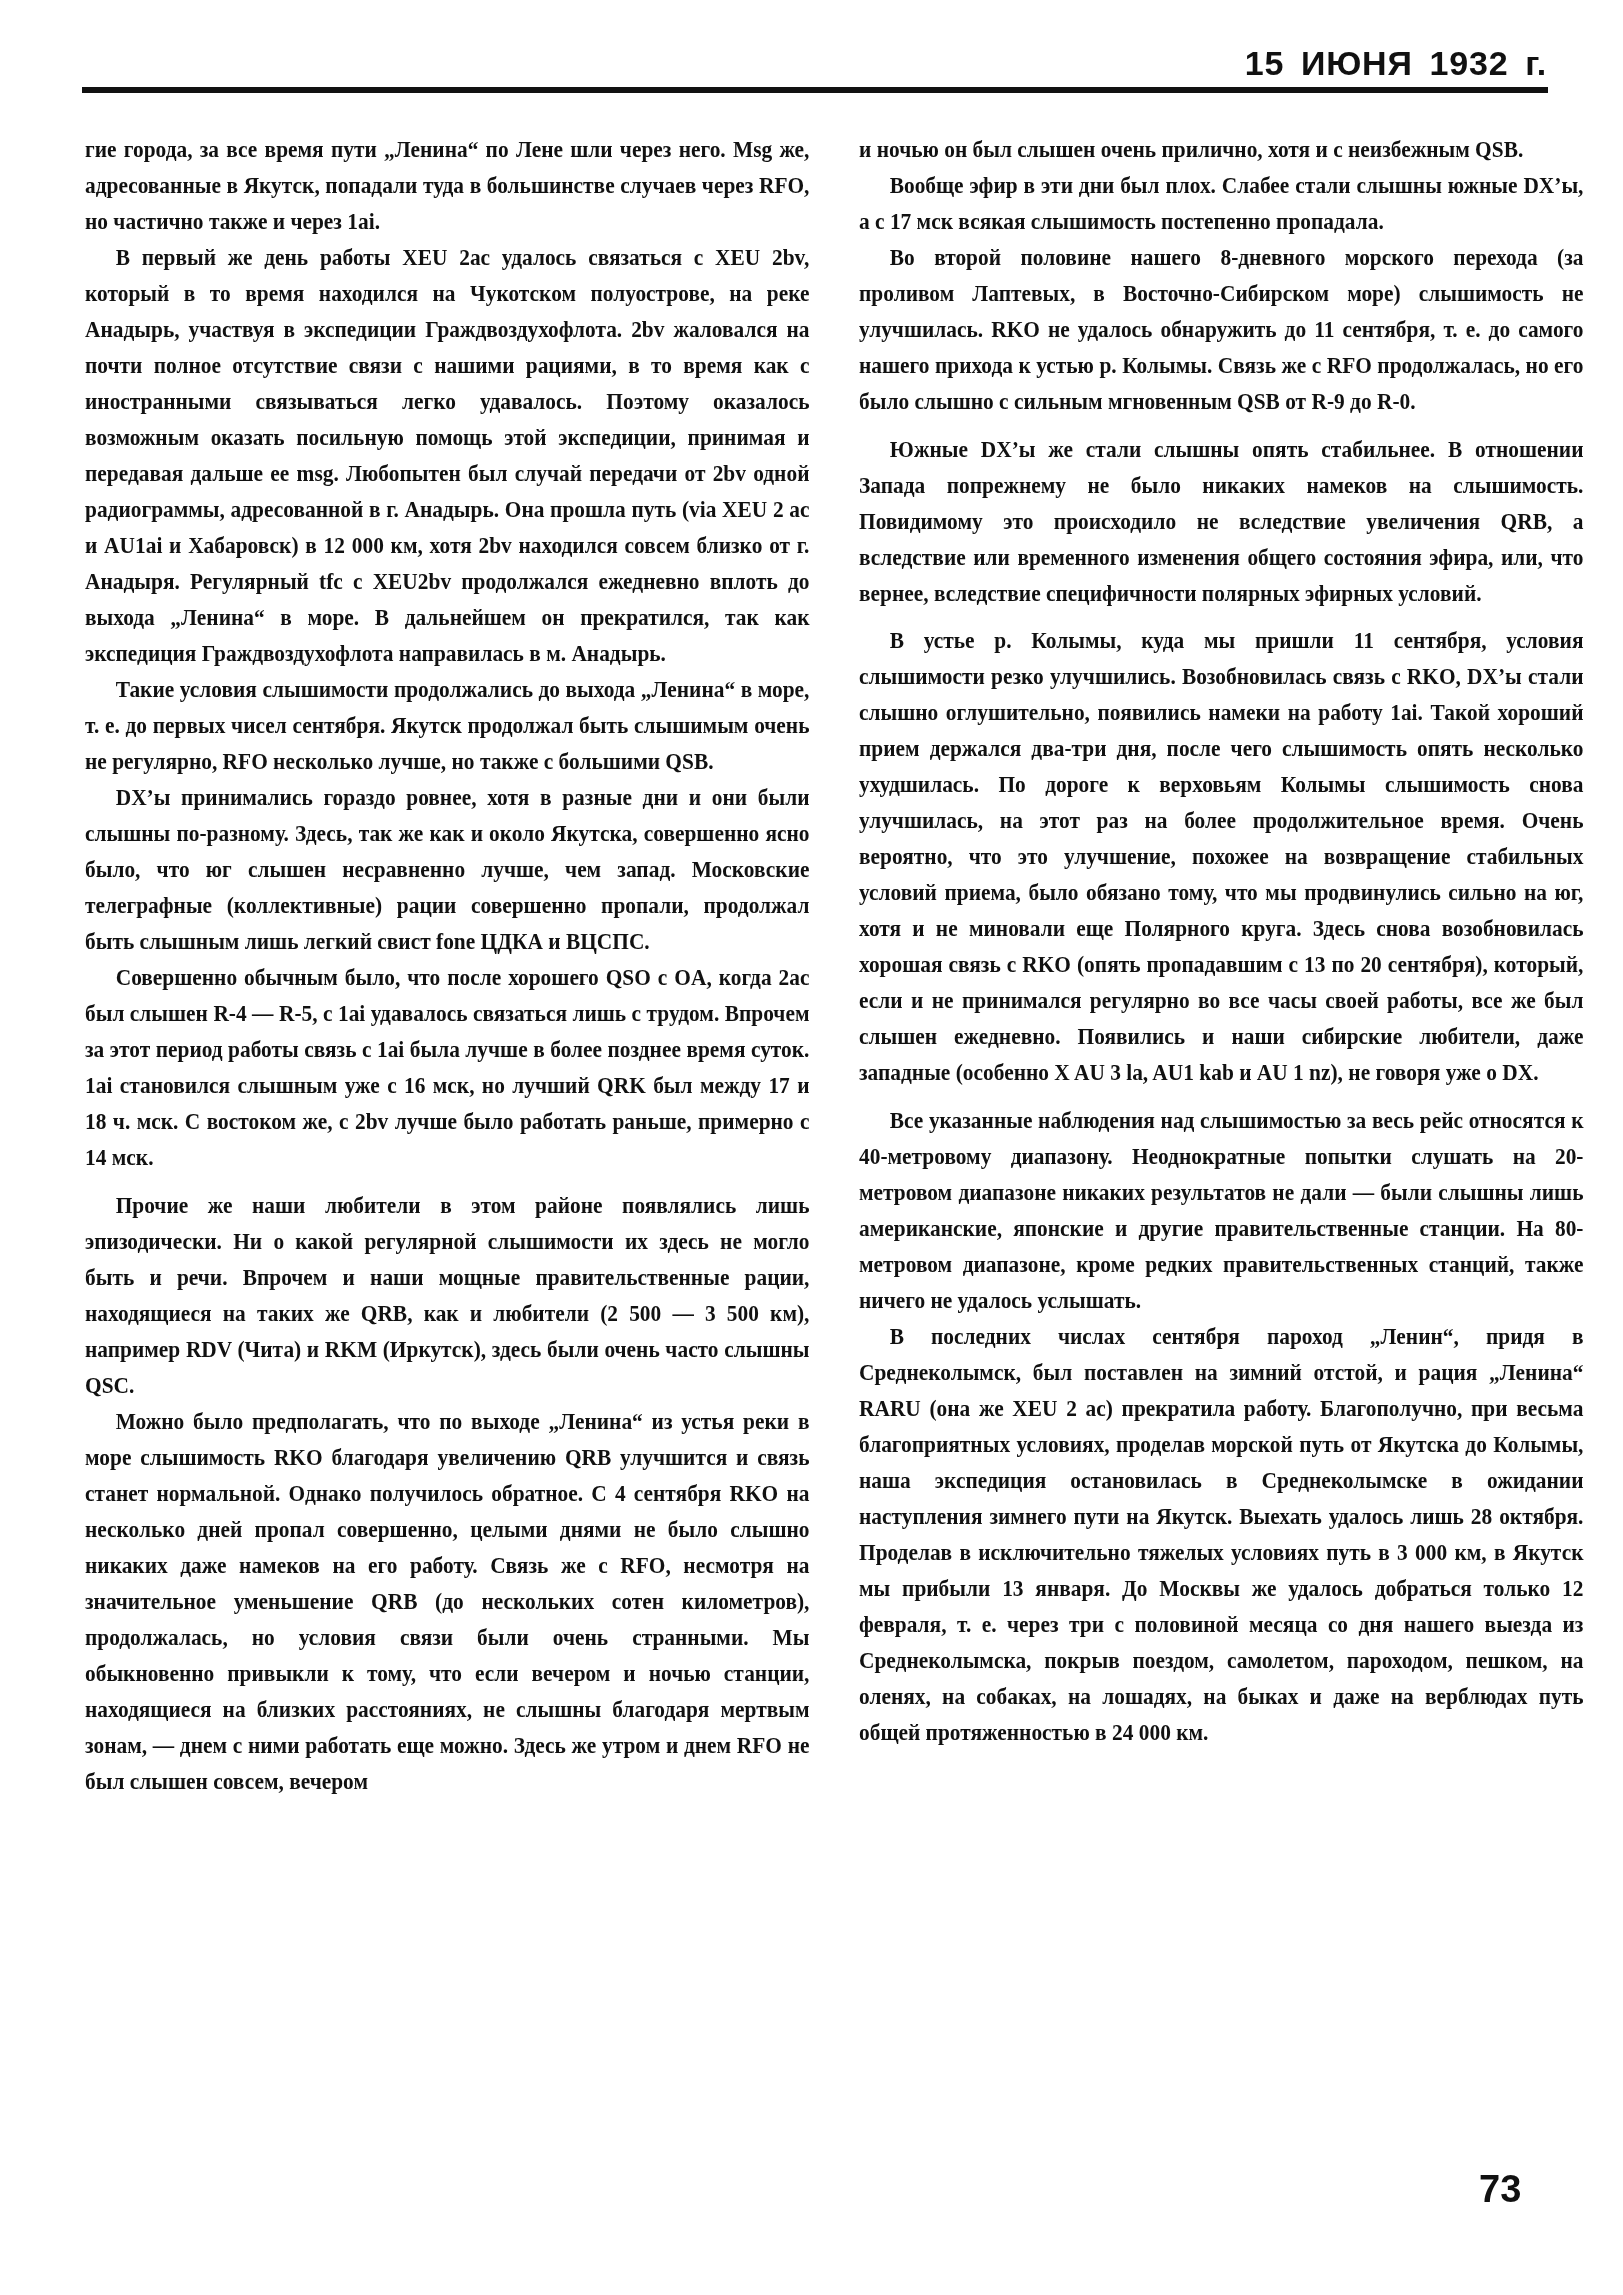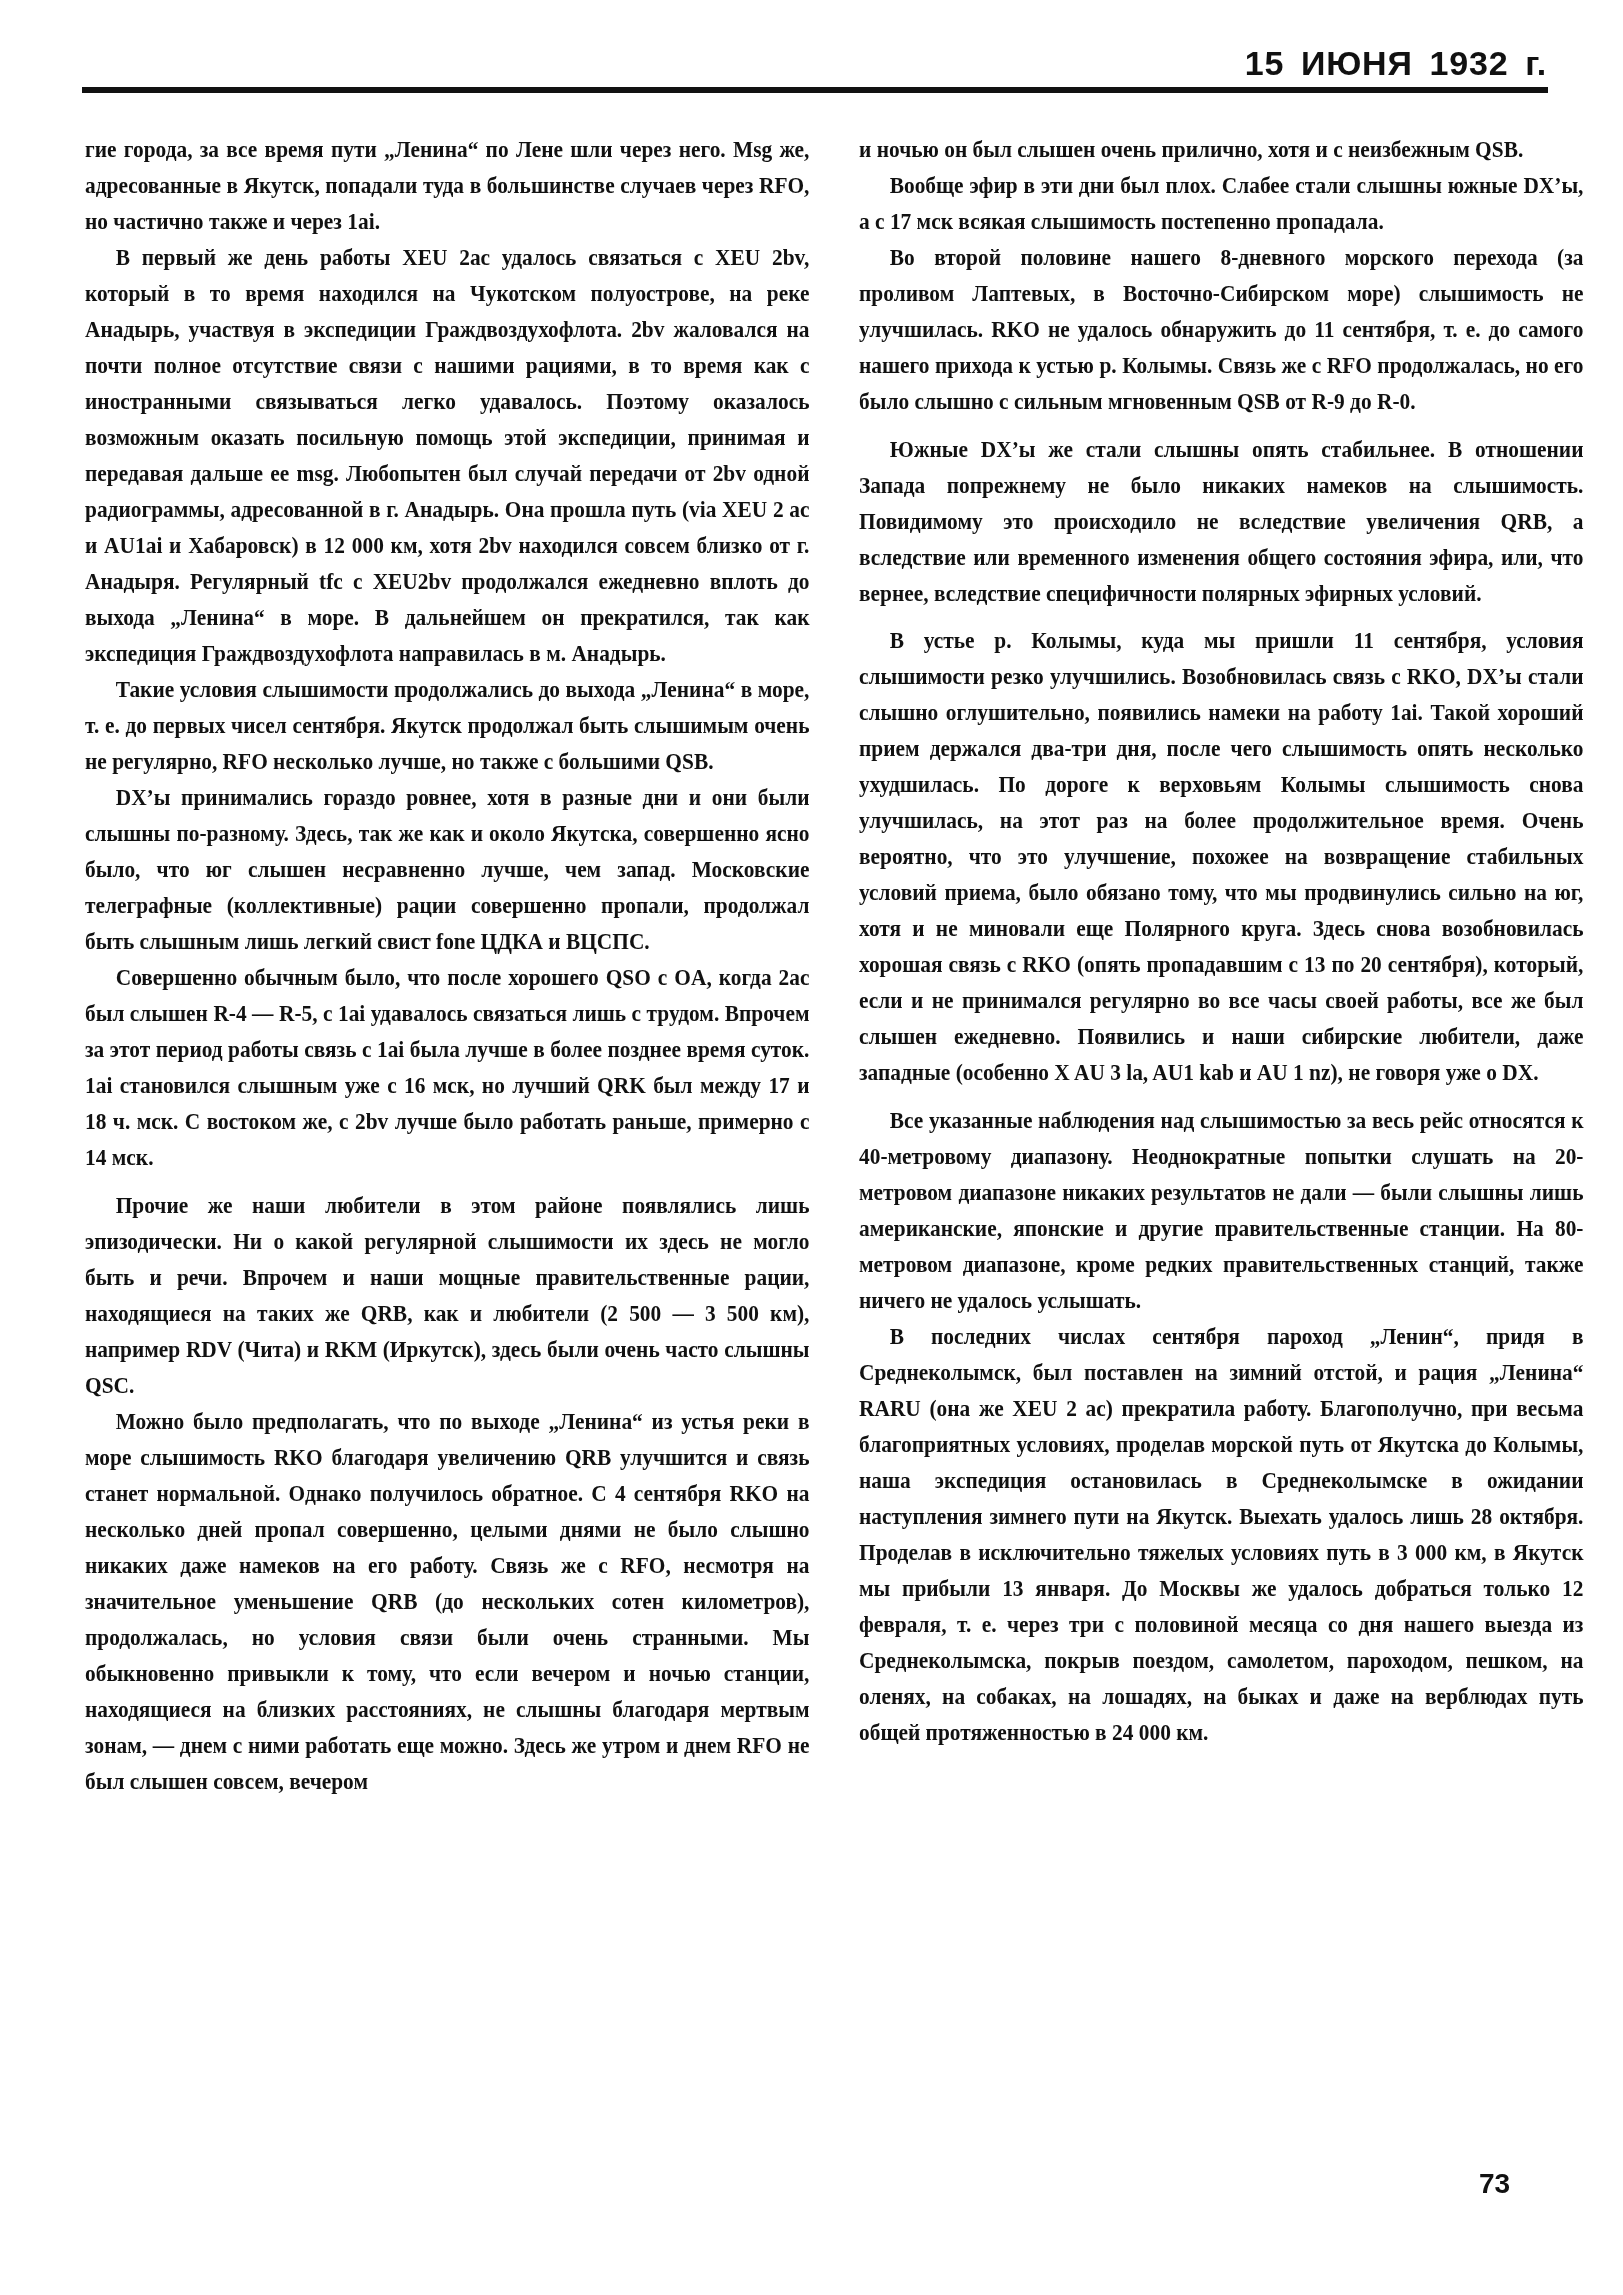--- a/index.html
+++ b/index.html
@@ -25,21 +25,21 @@
     font-stretch: condensed;
   }
   .col-left { left: 85px; }
   .col-right { left: 826px; margin-left: 33px; }
   .column p { margin: 0; text-indent: 0; }
   .column p.indent { text-indent: 33px; }
   .column p.gap { margin-top: 11.5px; }
   .page-number {
     position: absolute; top: 2168px; left: 1479px;
     font-family: "Liberation Sans", "DejaVu Sans", sans-serif;
-    font-weight: bold; font-size: 28px;
+    font-weight: bold; font-size: 38px;
   }
   .para { transform: scaleX(0.93); transform-origin: left top; width: 779px; }
 </style>
 </head>
 <body>
 
 <div class="header-date">15 ИЮНЯ 1932 г.</div>
 <div class="header-rule"></div>
 
 <div class="column col-left">

